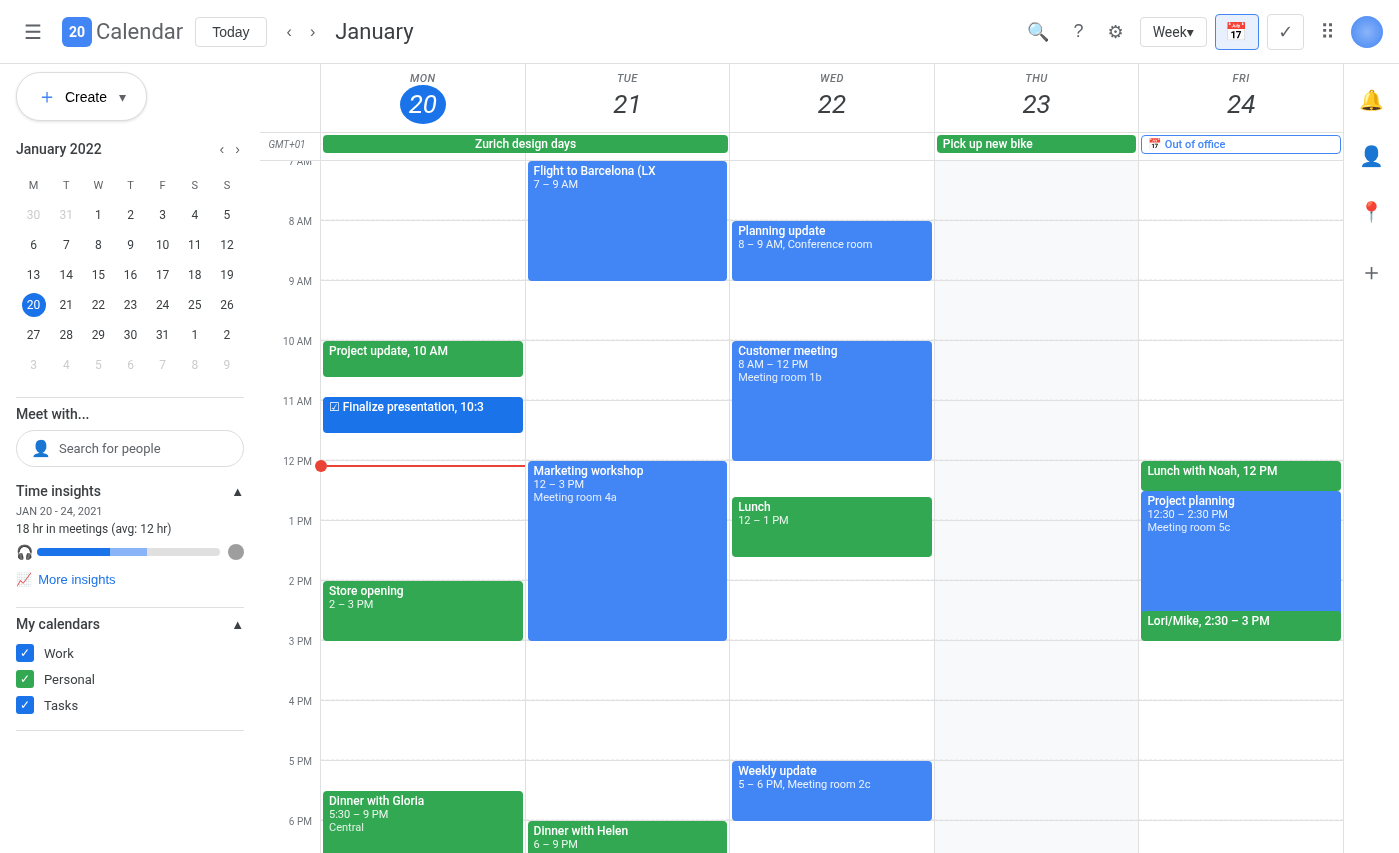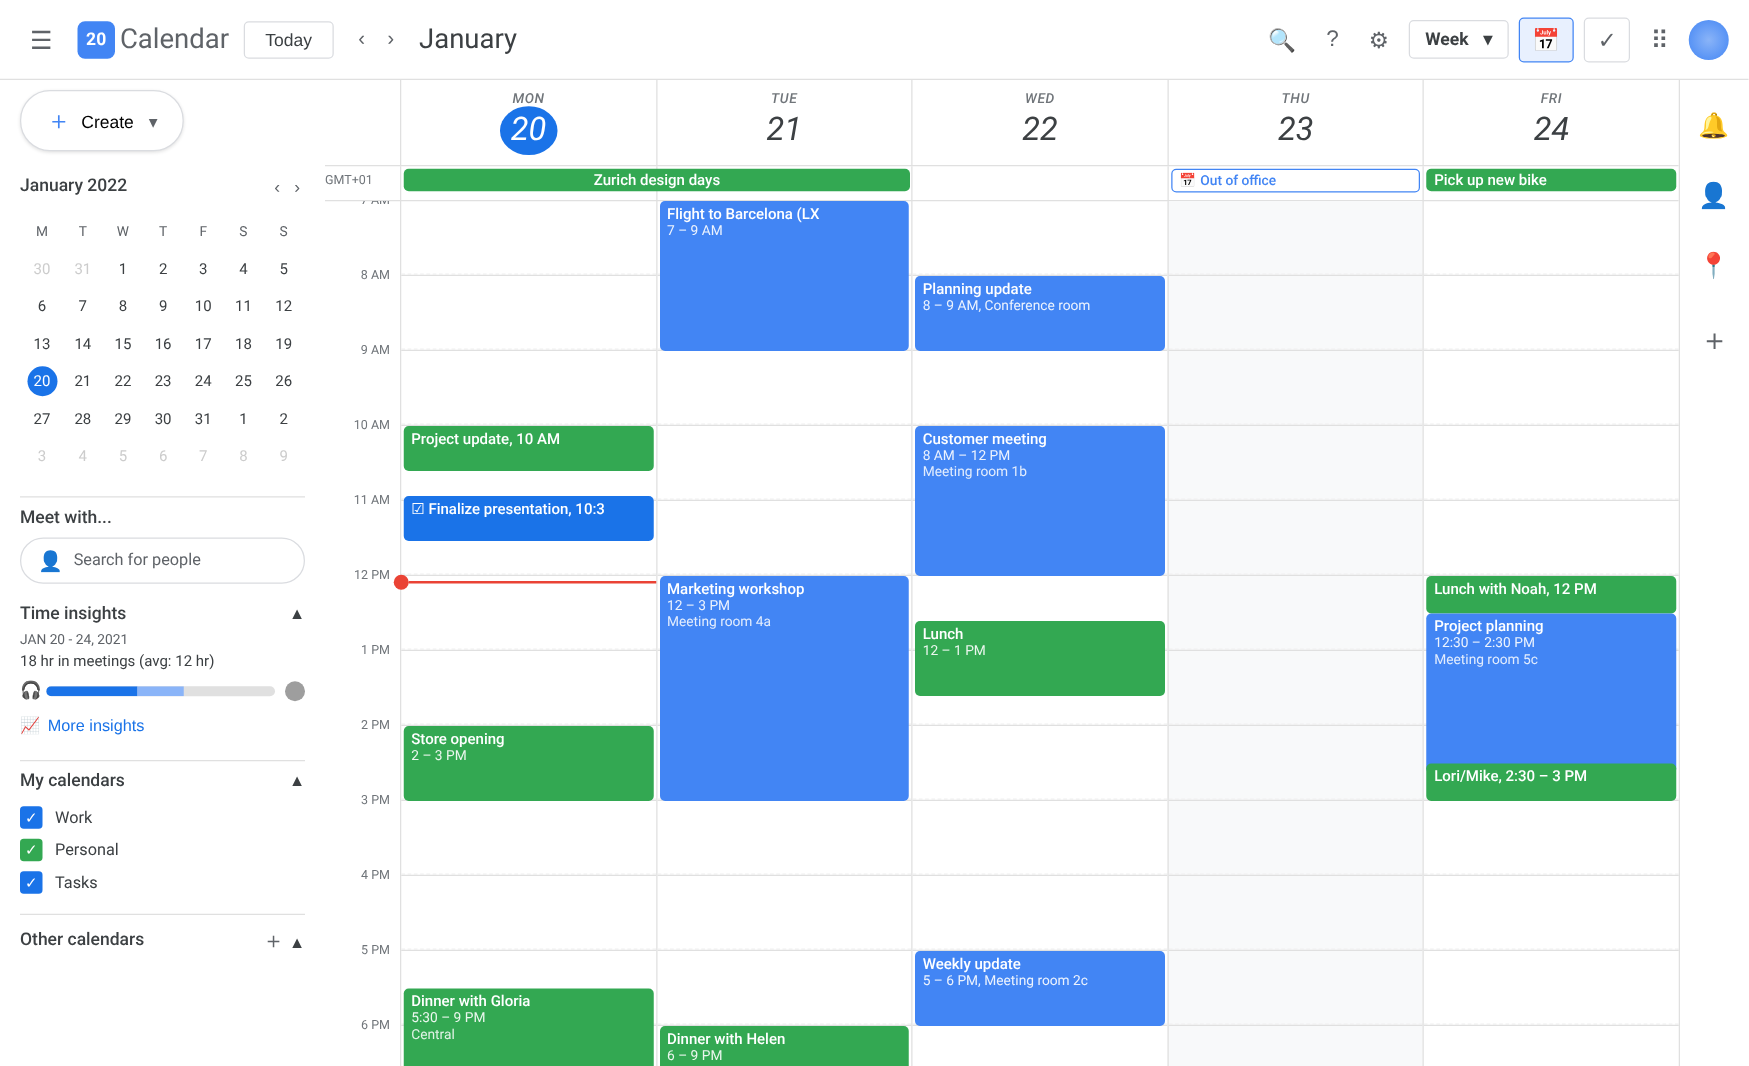--- a/index.html
+++ b/index.html
@@ -14,21 +14,21 @@
     .hamburger { cursor: pointer; color: #5f6368; font-size: 20px; padding: 8px; }
     .google-logo { display: flex; align-items: center; gap: 4px; }
     .logo-box { width: 30px; height: 30px; background: #4285f4; border-radius: 6px; display: flex; align-items: center; justify-content: center; color: white; font-size: 14px; font-weight: bold; }
     .logo-text { font-size: 22px; color: #5f6368; font-weight: 400; }
     .today-btn { border: 1px solid #dadce0; border-radius: 4px; padding: 6px 16px; font-size: 14px; cursor: pointer; background: white; color: #3c4043; }
     .nav-arrows { display: flex; gap: 2px; }
     .nav-arrow { background: none; border: none; cursor: pointer; padding: 8px; color: #5f6368; font-size: 16px; }
     .month-title { font-size: 22px; font-weight: 400; color: #3c4043; flex: 1; }
     .header-actions { display: flex; align-items: center; gap: 8px; }
     .header-icon-btn { background: none; border: none; cursor: pointer; padding: 8px; color: #5f6368; font-size: 18px; border-radius: 50%; }
-    .view-selector { border: 1px solid #dadce0; border-radius: 4px; padding: 6px 12px; font-size: 14px; cursor: pointer; background: white; display: flex; align-items: center; gap: 12px; font-weight: bold; }
+    .view-selector { border: 1px solid #dadce0; border-radius: 4px; padding: 6px 12px; font-size: 14px; cursor: pointer; background: white; display: flex; align-items: flex-start; gap: 0; }
     .calendar-view-btn { background: #e8f0fe; border: 1px solid #4285f4; border-radius: 4px; padding: 6px 10px; }
     .tasks-btn { border: 1px solid #dadce0; border-radius: 4px; padding: 6px 10px; cursor: pointer; background: white; }
     .avatar { width: 32px; height: 32px; border-radius: 50%; background: #8ab4f8; overflow: hidden; cursor: pointer; }
     .apps-icon { font-size: 20px; color: #5f6368; }
 
     
     .main-layout { display: flex; height: calc(853px - 64px); }
 
     
     .sidebar { width: 260px; padding: 8px 16px; overflow-y: auto; border-right: none; flex-shrink: 0; }
@@ -89,21 +89,21 @@
     
     .day-headers { display: flex; border-bottom: 1px solid #e0e0e0; }
     .time-gutter-header { width: 60px; flex-shrink: 0; }
     .day-header-cell { flex: 1; text-align: center; padding: 8px 0; border-left: 1px solid #e0e0e0; font-style: italic; }
     .day-header-dow { font-size: 11px; color: #70757a; font-weight: 500; letter-spacing: 0.5px; }
     .day-header-num { font-size: 26px; font-weight: 400; color: #3c4043; line-height: 1.2; cursor: pointer; display: inline-block; padding: 4px; border-radius: 50%; width: 46px; text-align: center; }
     .day-header-num.today { background: #1a73e8; color: white; border-radius: 50%; }
 
     
     .allday-row { display: flex; border-bottom: 1px solid #e0e0e0; min-height: 28px; }
-    .time-gutter-allday { width: 60px; flex-shrink: 0; font-size: 10px; color: #70757a; text-align: left; padding-right: 6px; padding-top: 6px; }
+    .time-gutter-allday { width: 60px; flex-shrink: 0; font-size: 10px; color: #70757a; text-align: center; padding-right: 6px; padding-top: 6px; font-style: italic; }
     .allday-cell { flex: 1; border-left: 1px solid #e0e0e0; padding: 2px; position: relative; }
     .allday-event { border-radius: 4px; padding: 2px 6px; font-size: 12px; color: white; font-weight: 500; white-space: nowrap; overflow: hidden; text-overflow: ellipsis; }
     .allday-event.green { background: #33a852; }
     .allday-event.blue-outline { background: white; border: 1px solid #4285f4; color: #4285f4; font-size: 11px; }
 
     
     .time-grid-container { flex: 1; overflow-y: auto; position: relative; }
     .time-grid { display: flex; position: relative; }
     .time-col { width: 60px; flex-shrink: 0; }
     .time-slot { height: 60px; display: flex; align-items: flex-start; justify-content: flex-end; padding-right: 8px; padding-top: 0; }
@@ -307,29 +307,20 @@
               <div class="cal-checkbox" style="background: rgb(26, 115, 232);">
                 <span class="check-mark">✓</span>
               </div>
               <span class="cal-label">Tasks</span>
             </div>
           </div>
       </div>
 
       <hr class="divider">
 
-      <div class="cal-section">
-        <div class="other-cal-header cal-section-header">
-          <span class="cal-section-title">Other calendars</span>
-          <div>
-            <span class="add-icon">＋</span>
-            <span>▲</span>
-          </div>
-        </div>
-      </div>
     </div>
 
     <div class="calendar-main">
 
       <div class="day-headers">
         <div class="time-gutter-header"></div>
         <div id="day-header-cells" style="display:flex; flex:1;">
             <div class="day-header-cell">
               <div class="day-header-dow">MON</div>
               <div style="text-align: center;"><span class="day-header-num today">20</span></div>
@@ -355,24 +346,24 @@
 
       <div class="allday-row">
         <div class="time-gutter-allday">GMT+01</div>
         <div id="allday-cells" style="display:flex; flex:1;">
             <div class="allday-cell" style="position: relative; overflow: visible; text-align: center;">
               <div class="allday-event green" style="position: absolute; left: 2px; right: -100%; z-index: 2;">Zurich design days</div>
             </div>
             <div class="allday-cell"></div>
             <div class="allday-cell"></div>
             <div class="allday-cell">
+              <div class="allday-event green">Pick up new bike</div>
+            </div>
+            <div class="allday-cell">
               <div class="allday-event blue-outline">📅 Out of office</div>
-            </div>
-            <div class="allday-cell">
-              <div class="allday-event green">Pick up new bike</div>
             </div>
           </div>
       </div>
 
       <div class="time-grid-container">
         <div class="time-grid">
           <div class="time-col" id="time-col">
               <div class="time-slot">
                 <span class="time-label">7 AM</span>
               </div>

